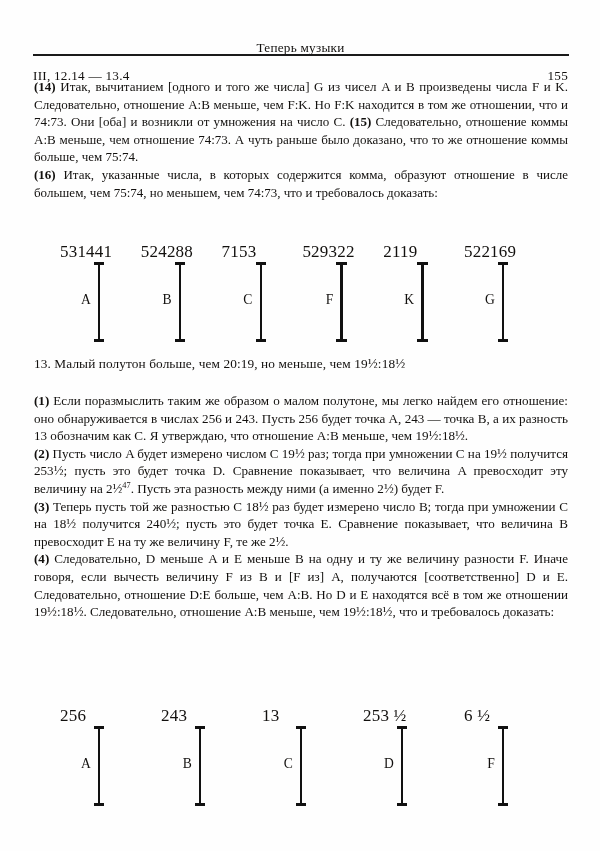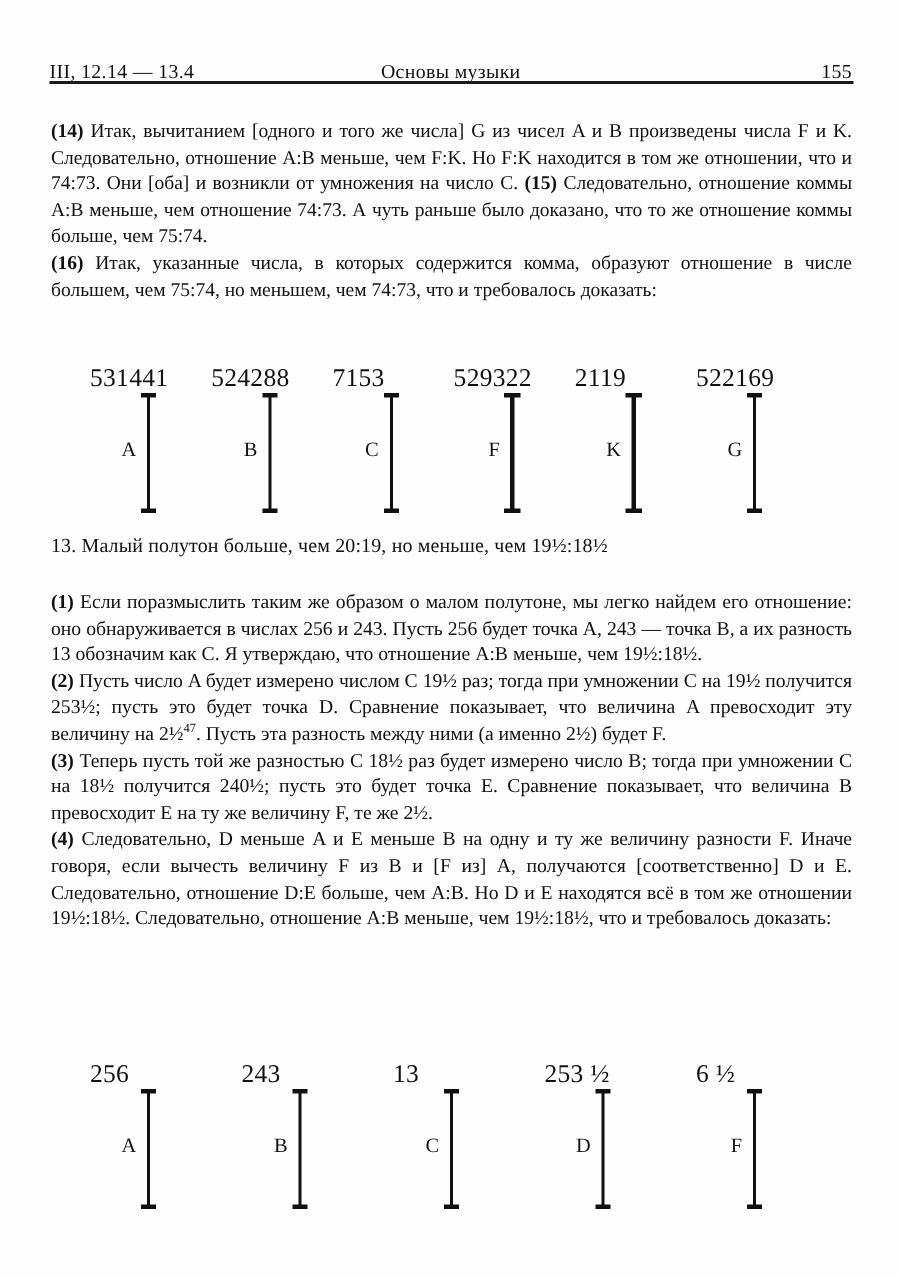--- a/index.html
+++ b/index.html
@@ -38,21 +38,21 @@
     font-size: 13.2px;
     letter-spacing: 0.25px;
   }
   .rh-left  { white-space: nowrap; }
   .rh-center {
     position: absolute;
     left: 0; right: 0;
     text-align: center;
     white-space: nowrap;
   }
-  .rh-right { white-space: nowrap; margin-left: auto; }
+  .rh-right { white-space: nowrap; margin-left: auto; margin-top: 28px; }
 
   .head-rule {
     position: absolute;
     left: 33px;
     top: 54px;
     width: 536px;
     height: 1.6px;
     background: #1a1a1a;
   }
 
@@ -164,21 +164,21 @@
     letter-spacing: 0.2px;
   }
 </style>
 </head>
 <body>
 
 <div class="page">
 
   <div class="running-head">
     <span class="rh-left">III, 12.14 — 13.4</span>
-    <span class="rh-center">Основы музыки</span>
+    <span class="rh-center">Теперь музыки</span>
     <span class="rh-right">155</span>
   </div>
   <div class="head-rule"></div>
 
   <div class="body-text">
     <p class="para"><span><span class="num">(14)</span> Итак, вычитанием [одного и того же числа] G из чисел A и B произведены числа F и K. Следовательно, отношение A:B меньше, чем F:K. Но F:K находится в том же отношении, что и 74:73. Они [оба] и возникли от умножения на число C. <span class="num">(15)</span> Следовательно, отношение коммы A:B меньше, чем отношение 74:73. А чуть раньше было доказано, что то же отношение коммы больше, чем 75:74.</span></p>
     <p class="para"><span><span class="num">(16)</span> Итак, указанные числа, в которых содержится комма, образуют отношение в числе большем, чем 75:74, но меньшем, чем 74:73, что и требовалось доказать:</span></p>
   </div>
 
   <div class="diagram" id="diagram-1">

